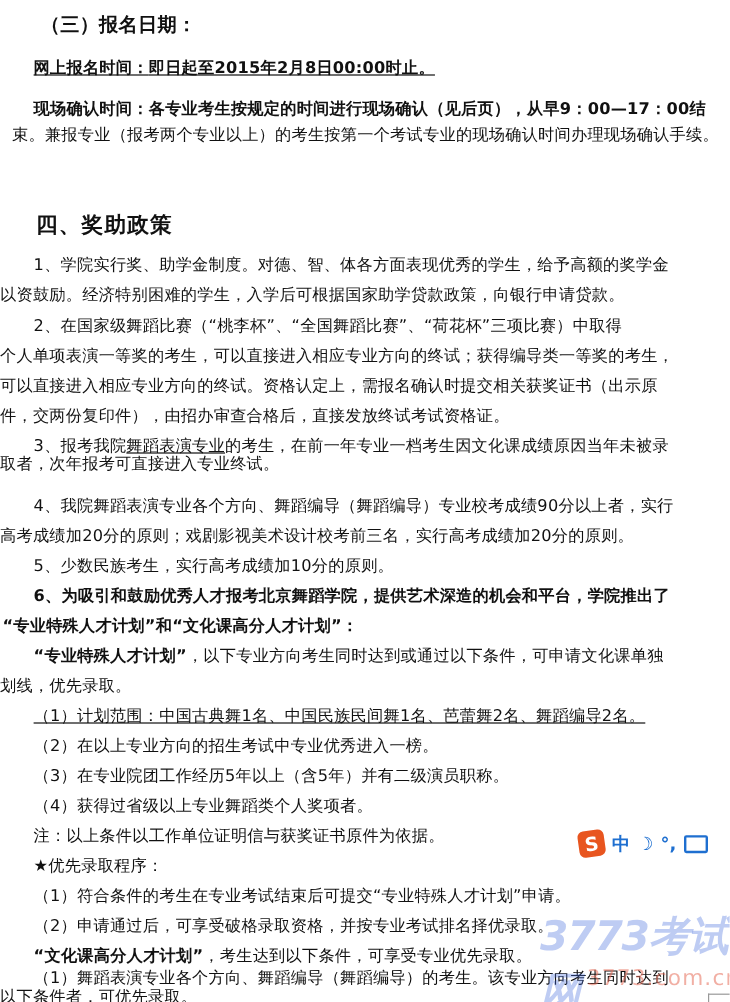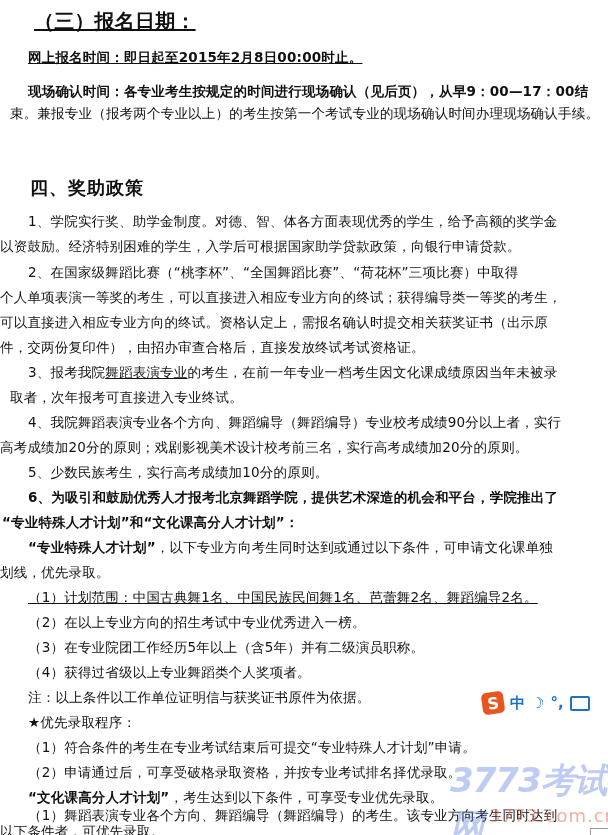--- a/index.html
+++ b/index.html
@@ -6,21 +6,21 @@
     body {
       width: 608px; height: 835px; overflow: hidden; position: relative;
       background: #ffffff; color: #111;
       font-family: "DejaVu Sans", "Liberation Sans", sans-serif;
       font-size: 13.5px;
     }
     .doc { position: absolute; left: 0; top: 0; width: 608px; }
     .line { position: absolute; left: 0; white-space: nowrap; line-height: 18px; letter-spacing: 0.2px; }
     .indent { left: 28px; }
     .bold { font-weight: bold; }
-    .h3 { left: 34px; top: 12px; font-weight: bold; font-size: 20px; text-decoration: underline; }
+    .h3 { left: 34px; top: 12px; font-weight: bold; font-size: 16px; }
     .h2 { left: 30px; top: 172px; font-size: 18px; font-weight: bold; line-height: 32px; letter-spacing: 1px; }
     .u { text-decoration: underline; }
     .ime {
       position: absolute; left: 482px; top: 688px; width: 126px; height: 30px;
       display: flex; align-items: center; gap: 6px;
       background: rgba(255,255,255,0.9);
     }
     .ime-logo {
       width: 22px; height: 22px; border-radius: 5px; background: #e8551f;
       color: #fff; font-weight: bold; font-size: 16px; display: flex;
@@ -61,21 +61,21 @@
   <div class="line" style="top:237px;">以资鼓励。经济特别困难的学生，入学后可根据国家助学贷款政策，向银行申请贷款。</div>
 
   <div class="line indent" style="top:263px;">2、在国家级舞蹈比赛（“桃李杯”、“全国舞蹈比赛”、“荷花杯”三项比赛）中取得</div>
   <div class="line" style="top:288px;">个人单项表演一等奖的考生，可以直接进入相应专业方向的终试；获得编导类一等奖的考生，</div>
   <div class="line" style="top:313px;">可以直接进入相应专业方向的终试。资格认定上，需报名确认时提交相关获奖证书（出示原</div>
   <div class="line" style="top:338px;">件，交两份复印件），由招办审查合格后，直接发放终试考试资格证。</div>
 
   <div class="line indent" style="top:363px;">
     <span>3、报考我院</span><span class="u">舞蹈表演专业</span><span>的考生，在前一年专业一档考生因文化课成绩原因当年未被录</span>
   </div>
-  <div class="line" style="top:388px;padding-left:10px;">取者，次年报考可直接进入专业终试。</div>
+  <div class="line" style="top:378px;">取者，次年报考可直接进入专业终试。</div>
 
   <div class="line indent" style="top:413px;">4、我院舞蹈表演专业各个方向、舞蹈编导（舞蹈编导）专业校考成绩90分以上者，实行</div>
   <div class="line" style="top:438px;">高考成绩加20分的原则；戏剧影视美术设计校考前三名，实行高考成绩加20分的原则。</div>
 
   <div class="line indent" style="top:463px;">5、少数民族考生，实行高考成绩加10分的原则。</div>
 
   <div class="line indent bold" style="top:488px;">6、为吸引和鼓励优秀人才报考北京舞蹈学院，提供艺术深造的机会和平台，学院推出了</div>
   <div class="line bold" style="top:513px; left:2px;">“专业特殊人才计划”和“文化课高分人才计划”：</div>
 
   <div class="line indent" style="top:538px;">

